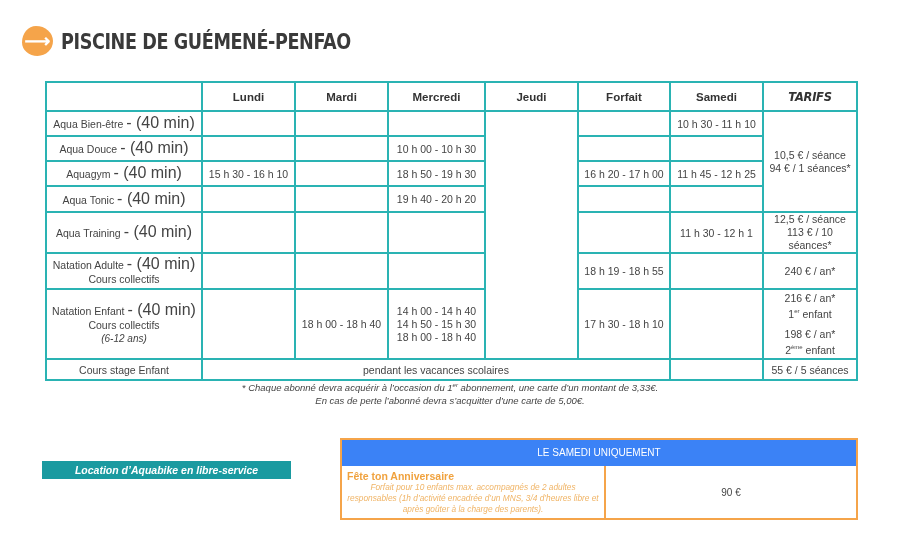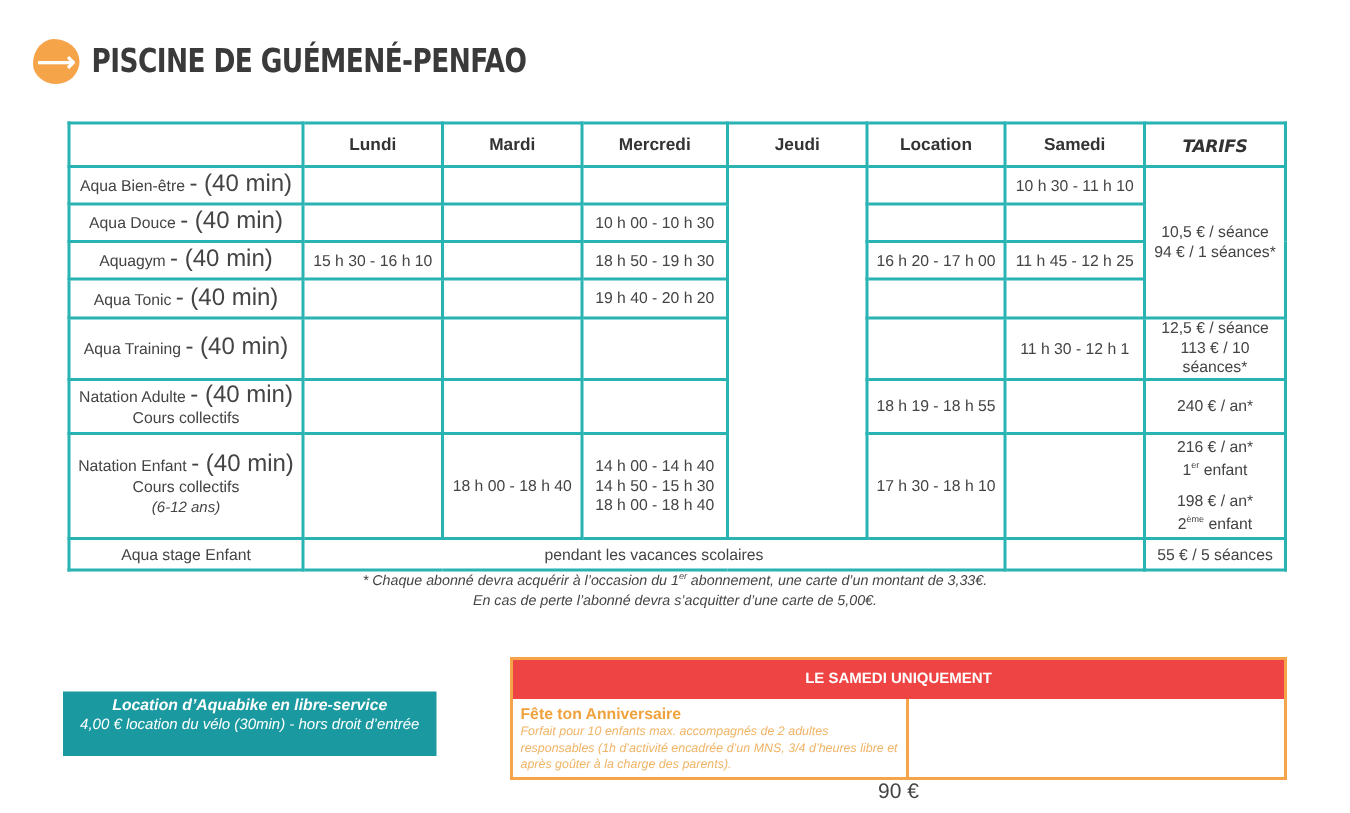--- a/index.html
+++ b/index.html
@@ -16,30 +16,30 @@
   th.tarifs-h { color: #1fa6b8; font-family: "DejaVu Sans", sans-serif; font-size: 13px; letter-spacing: -0.3px; font-style: italic; }
   td.activity { text-align: left; color: #1a8c96; font-weight: bold; font-size: 11.5px; padding-left: 6px; line-height: 14px; }
   td.activity .dur { font-size: 16px; }
   td.activity .age { font-style: italic; font-size: 10px; }
   .lines div { line-height: 13px; }
   .tar div { line-height: 13px; font-size: 10.5px; }
   sup { font-size: 6px; }
 
   .footnote { position: absolute; left: 0; width: 900px; top: 379px; text-align: center; font-size: 9.5px; font-style: italic; color: #444; line-height: 13px; }
 
-  .aquabike { position: absolute; left: 42px; top: 461px; width: 249px; height: 43px; background: #1a9aa0; color: #fff; text-align: center; font-style: italic; font-size: 10px; line-height: 13px; padding-top: 3px; }
+  .aquabike { position: absolute; left: 42px; top: 461px; width: 249px; height: 18px; background: #1a9aa0; color: #fff; text-align: center; font-style: italic; font-size: 10px; line-height: 13px; padding-top: 3px; }
   .aquabike .t1 { font-weight: bold; font-size: 10.5px; }
 
   .samedi { position: absolute; left: 340px; top: 438px; width: 518px; border: 2px solid #f5a44a; }
-  .samedi-head { background: #ef4444; color: #fff; font-weight: bold; text-align: center; font-size: 10px; height: 26px; line-height: 26px; }
-  .samedi-body { display: flex; height: 52px; flex-direction: column; }
+  .samedi-head { background: #3b82f6; color: #fff; font-weight: normal; text-align: center; font-size: 10px; height: 26px; line-height: 26px; }
+  .samedi-body { display: flex; height: 52px; }
   .samedi-left { width: 264px; border-right: 2px solid #f5a44a; padding: 4px 5px; }
   .samedi-left .st { color: #f0a23e; font-weight: bold; font-size: 10.5px; line-height: 12px; }
-  .samedi-left .sd { color: #f0b466; font-style: italic; font-size: 8.3px; line-height: 11px; }
-  .samedi-right { flex: 1; display: flex; align-items: center; justify-content: center; font-size: 14px; color: #444; }
+  .samedi-left .sd { color: #f0b466; font-style: italic; font-size: 8.3px; line-height: 11px; text-align: center; }
+  .samedi-right { flex: 1; display: flex; align-items: center; justify-content: center; font-size: 10px; color: #444; }
 </style>
 </head>
 <body>
 
 <div class="header">
   <div class="logo-blob">⟶</div>
   <div class="title">PISCINE DE GUÉMENÉ-PENFAO</div>
 </div>
 
 <table class="schedule">
@@ -53,21 +53,21 @@
       <col style="width:93px">
       <col style="width:94px">
   </colgroup>
   <tbody>
       <tr style="height:29px">
     <th></th>
     <th>Lundi</th>
     <th>Mardi</th>
     <th>Mercredi</th>
     <th>Jeudi</th>
-    <th>Location</th>
+    <th>Forfait</th>
     <th>Samedi</th>
     <th class="tarifs-h">TARIFS</th>
   </tr>
   <tr style="height:25px">
     <td class="activity"><span>Aqua Bien-être</span> <span class="dur">- (40 min)</span></td>
     <td></td>
     <td></td>
     <td></td>
     <td rowspan="7"></td>
     <td></td>
@@ -142,21 +142,21 @@
     <td></td>
     <td class="tar">
       <div>216 € / an*</div>
       <div><span>1</span><sup>er</sup><span> enfant</span></div>
       <div style="height:8px"></div>
       <div>198 € / an*</div>
       <div><span>2</span><sup>ème</sup><span> enfant</span></div>
     </td>
   </tr>
   <tr style="height:21px">
-    <td class="activity">Aqua stage Enfant</td>
+    <td class="activity">Cours stage Enfant</td>
     <td colspan="5">pendant les vacances scolaires</td>
     <td></td>
     <td>55 € / 5 séances</td>
   </tr>
 </tbody>
   </table>
 
 <div class="footnote">
   <div><span>* Chaque abonné devra acquérir à l’occasion du 1</span><sup>er</sup><span> abonnement, une carte d’un montant de 3,33€.</span></div>
   <div>En cas de perte l’abonné devra s’acquitter d’une carte de 5,00€.</div>

